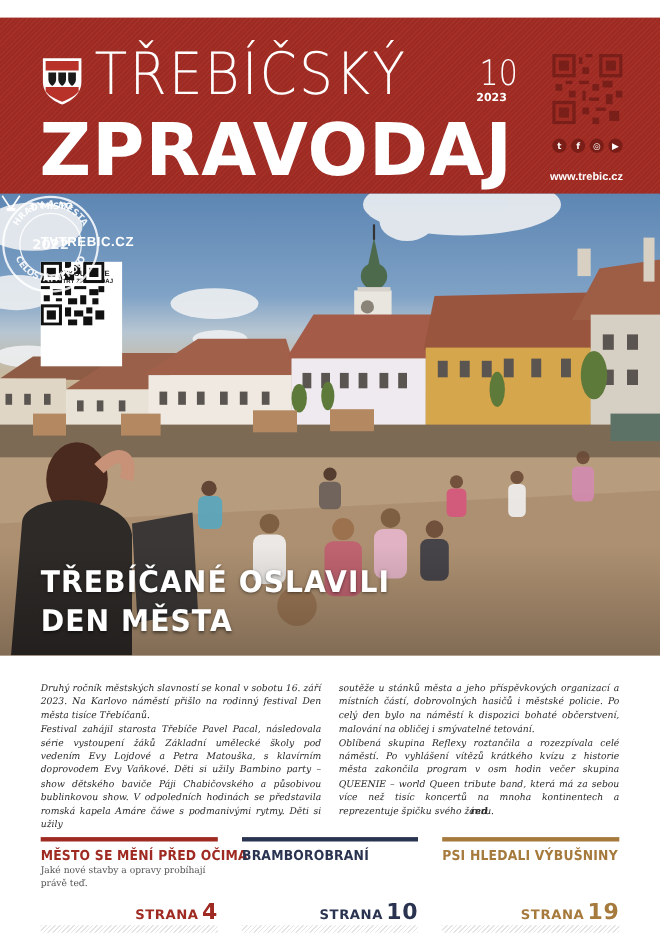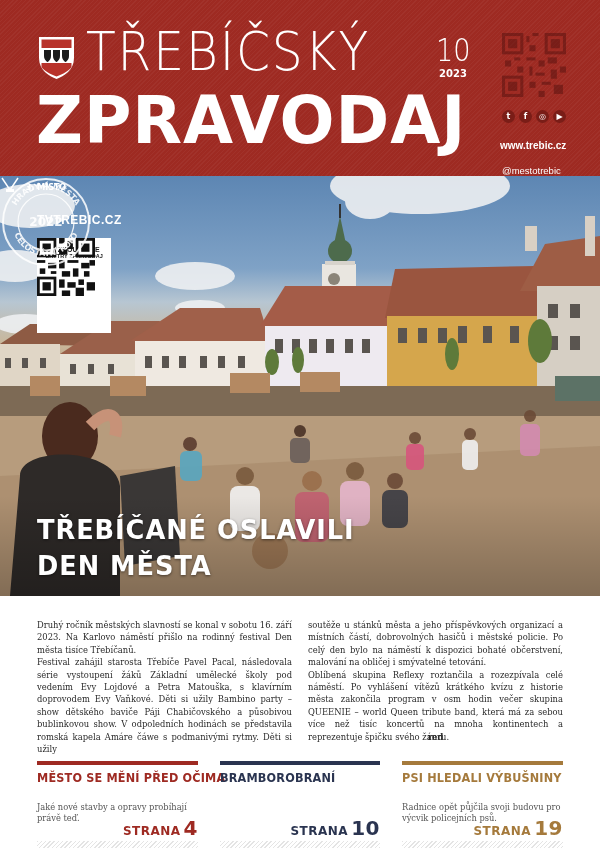--- a/index.html
+++ b/index.html
@@ -1,21 +1,21 @@
 <!DOCTYPE html>
 <html><head>
 <meta charset="utf-8">
 <style>
   * { box-sizing: border-box; margin: 0; padding: 0; }
   html, body { width: 600px; height: 848px; overflow: hidden; background: #ffffff; }
   body { font-family: "DejaVu Sans", sans-serif; position: relative; }
 
   
   .masthead {
-    position: absolute; left: 0; top: 0; width: 600px; height: 196px;
+    position: absolute; left: 0; top: 16px; width: 600px; height: 196px;
     background-color: #9e2a22;
     background-image: repeating-linear-gradient(135deg, rgba(255,255,255,0.04) 0 1px, rgba(0,0,0,0.0) 1px 3px);
   }
   .crest { position: absolute; left: 38px; top: 36px; width: 37px; height: 44px; }
   .title-top {
     position: absolute; left: 86px; top: 25px;
     font-family: "DejaVu Sans", sans-serif; font-weight: 200;
     font-size: 53px; letter-spacing: 2px; color: #ffffff; line-height: 1;
     -webkit-text-stroke: 0px; font-stretch: condensed;
     transform: scaleX(0.92); transform-origin: left top;
@@ -25,21 +25,21 @@
     font-family: "DejaVu Sans", sans-serif; font-weight: bold;
     font-size: 66px; letter-spacing: 1px; color: #ffffff; line-height: 1;
     transform: scaleX(0.98); transform-origin: left top;
   }
   .issue-no {
     position: absolute; left: 433px; top: 34px; width: 40px; text-align: center;
     color: #ffffff; font-size: 32px; line-height: 1; font-weight: 300;
     transform: scaleX(0.85);
   }
   .issue-year {
-    position: absolute; left: 433px; top: 68px; width: 40px; text-align: center;
+    position: absolute; left: 433px; top: 68px; width: 40px; 
     color: #ffffff; font-size: 10px; font-weight: bold;
   }
   .qr-header {
     position: absolute; left: 502px; top: 33px; width: 64px; height: 64px;
     opacity: 0.55;
   }
   .social-row { position: absolute; left: 502px; top: 110px; display: flex; gap: 4px; }
   .social-icon {
     width: 13px; height: 13px; border-radius: 50%;
     background: #7a1d17; color: #ffffff; font-size: 8px; line-height: 13px;
@@ -80,31 +80,31 @@
     text-shadow: 0 1px 3px rgba(0,0,0,0.5);
     transform: scaleX(0.95); transform-origin: left top;
   }
 
   
   .article {
     position: absolute; left: 37px; top: 619px; width: 526px;
     display: flex; gap: 16px;
     font-family: "DejaVu Serif", serif; font-size: 8.4px; line-height: 12.4px; color: #2a2a2a;
   }
-  .article .col { width: 255px; text-align: justify; }
+  .article .col { width: 255px; text-align: justify; font-style: italic; }
   .article p { margin: 0; }
   .article .sig { text-align: center; font-weight: bold; margin-top: -12.4px; }
 
   
   .teasers { position: absolute; left: 37px; top: 761px; width: 526px; display: flex; gap: 22px; }
   .teaser { width: 161px; position: relative; height: 82px; }
   .teaser .bar { height: 4px; width: 100%; }
   .teaser .ttl { font-weight: bold; font-size: 12.5px; margin-top: 5px; letter-spacing: 0.2px; white-space: nowrap;
     transform: scaleX(0.9); transform-origin: left top; }
-  .teaser .desc { font-family: "DejaVu Serif", serif; font-size: 8.3px; line-height: 11px; color: #555; margin-top: 17px; }
+  .teaser .desc { font-family: "DejaVu Serif", serif; font-size: 8.3px; line-height: 11px; color: #555; margin-top: 1px; }
   .teaser .page { position: absolute; right: 0; top: 55px; font-weight: bold; font-size: 12px; letter-spacing: 0.5px;
     display: flex; align-items: baseline; gap: 3px; }
   .teaser .page .num { font-size: 20px; }
   .teaser .hatch { position: absolute; left: 0; top: 80px; width: 100%; height: 8px;
     background-image: repeating-linear-gradient(135deg, #e4e4e4 0 1px, transparent 1px 3px); }
 </style>
 </head>
 <body>
 
 <header class="masthead">
@@ -393,20 +393,19 @@
     <div class="page" style="color:#2a3450">
       <span>STRANA</span>
       <span class="num">10</span>
     </div>
     <div class="hatch"></div>
   </div>
 
   <div class="teaser">
     <div class="bar" style="background:#a57a3c"></div>
     <div class="ttl" style="color:#a57a3c">PSI HLEDALI VÝBUŠNINY</div>
-    <div class="desc">Radnice opět půjčila svoji budovu pro výcvik policejních psů.</div>
     <div class="page" style="color:#a57a3c">
       <span>STRANA</span>
       <span class="num">19</span>
     </div>
     <div class="hatch"></div>
   </div>
 </section>
 
 </body></html>

